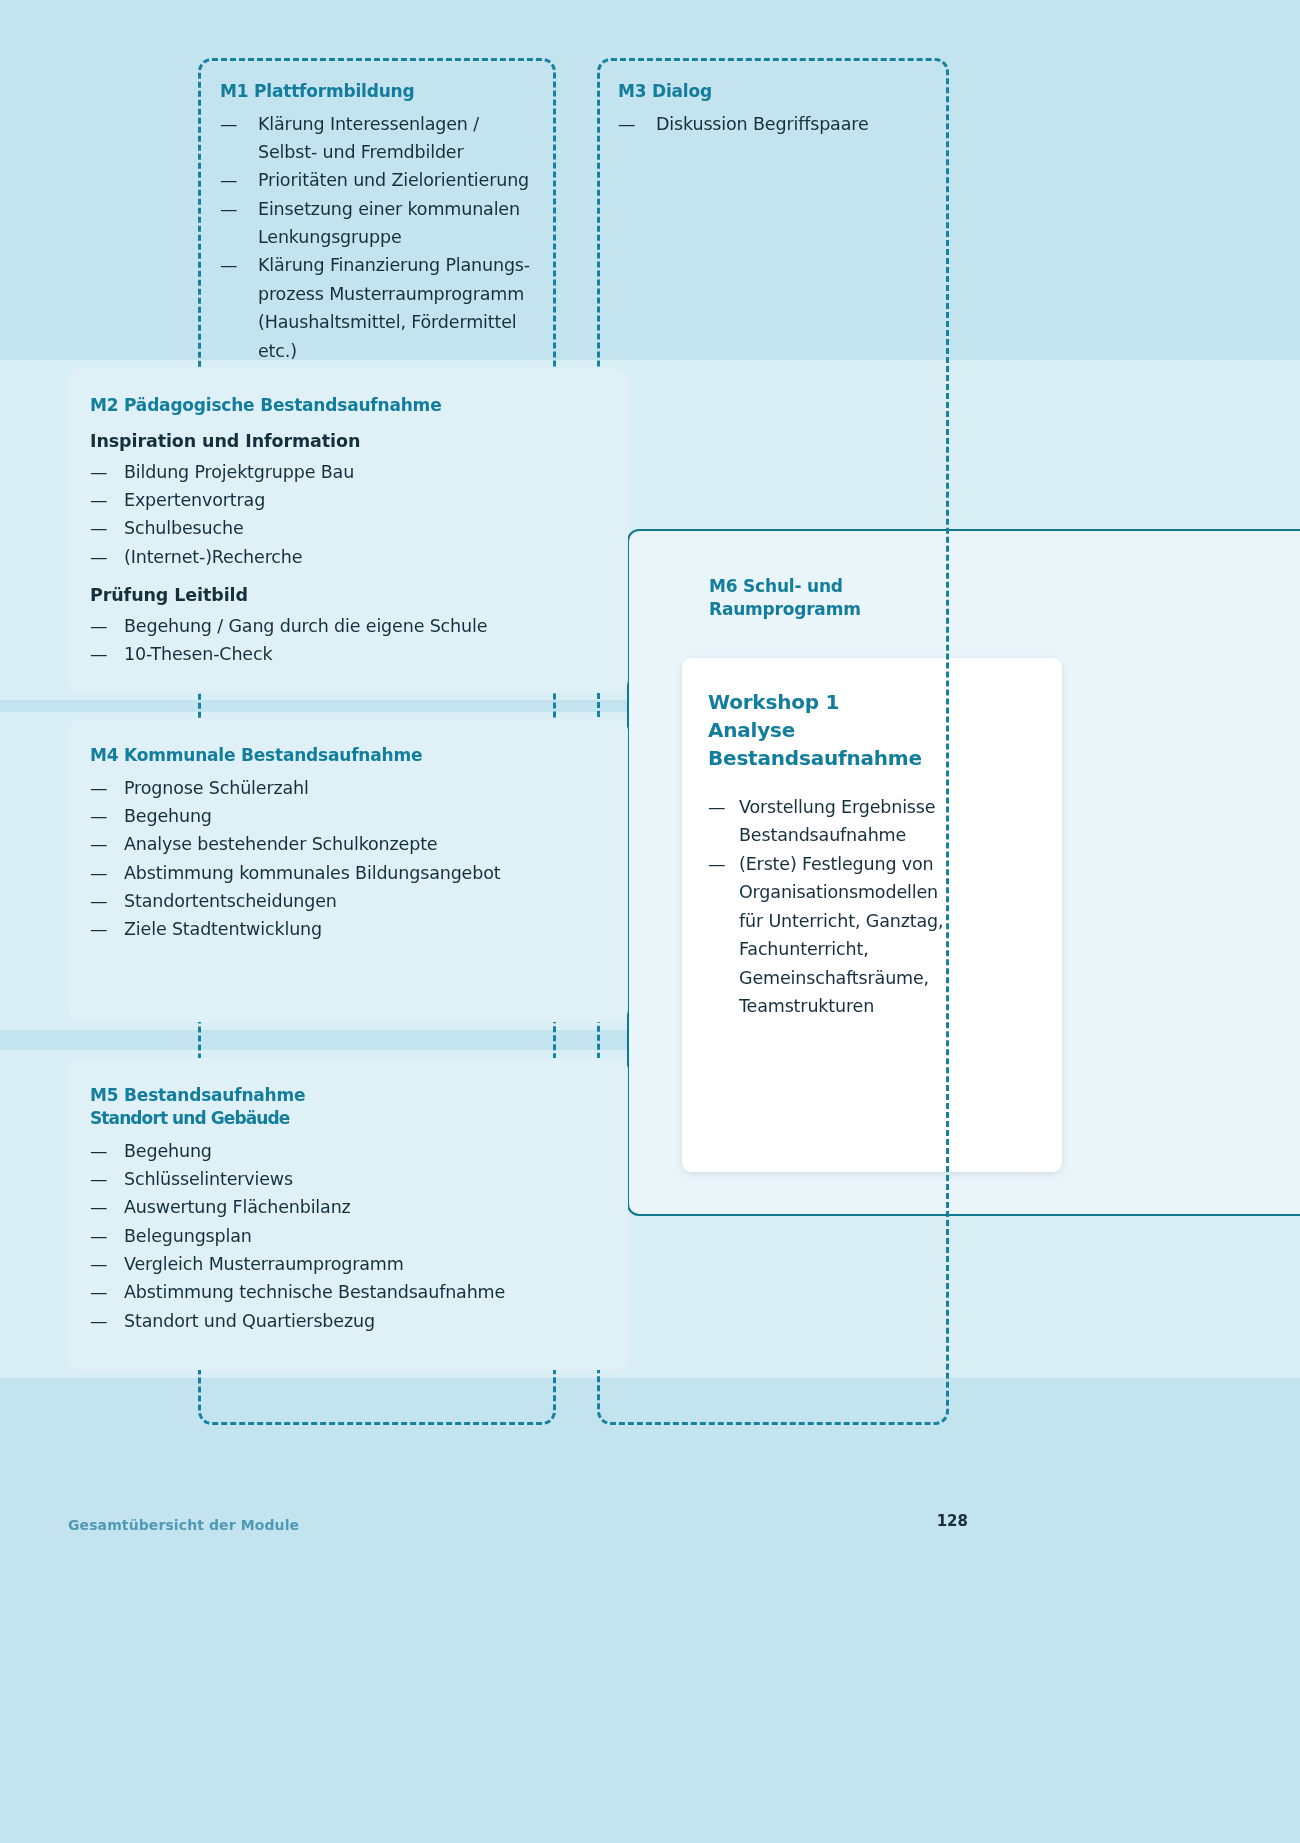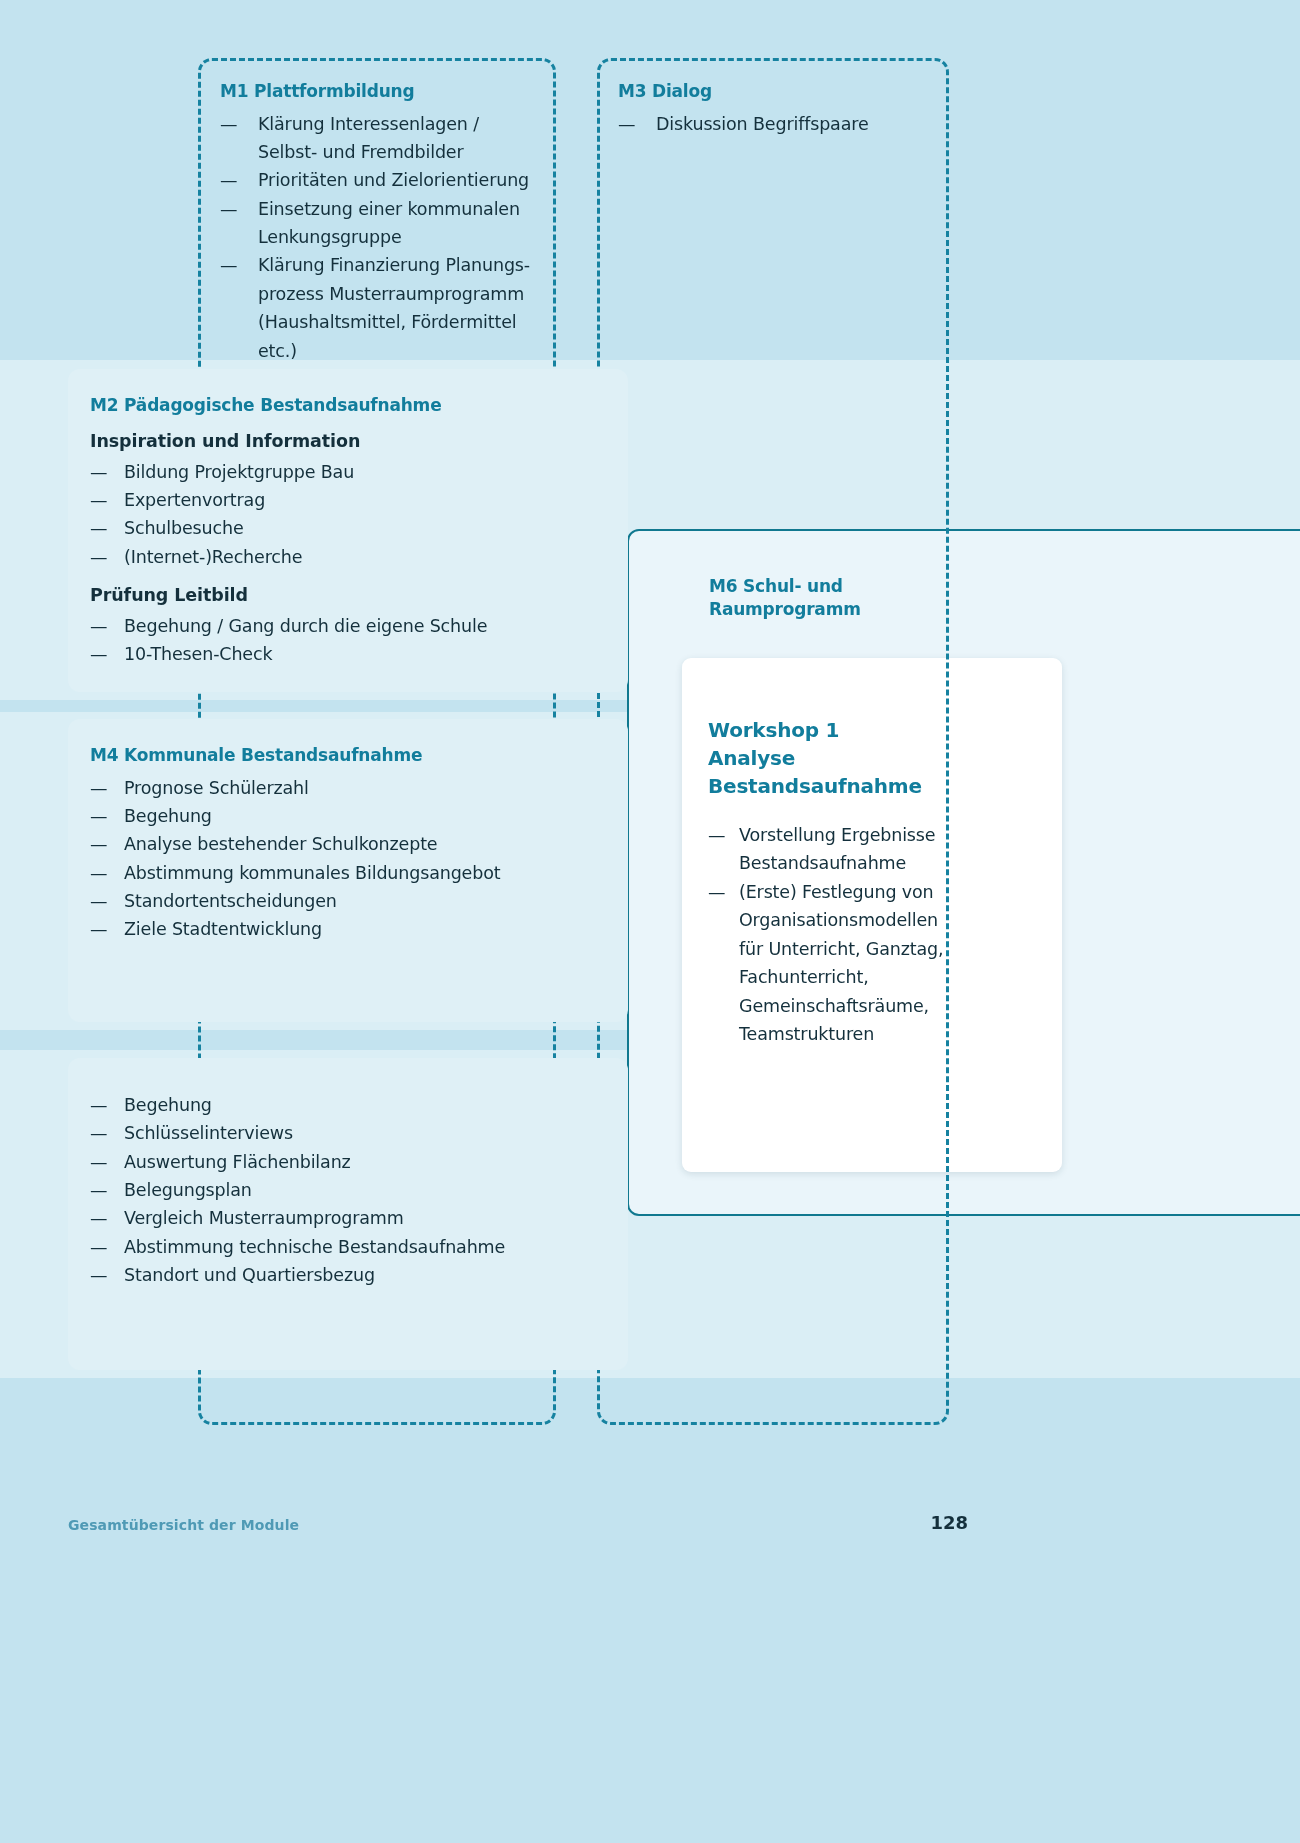--- a/index.html
+++ b/index.html
@@ -130,42 +130,42 @@
     top: 658px;
     width: 380px;
     height: 514px;
     background: #ffffff;
     border-radius: 9px;
     box-shadow: 0 2px 7px rgba(20,60,80,0.13);
   }
   #ws-body {
     position: absolute;
     left: 708px;
-    top: 716px;
+    top: 688px;
     width: 330px;
   }
   #ws-body .mod-title { font-size: 20px; line-height: 1.41; }
   #ws-body ul.dashlist { margin-top: 20px; }
   #ws-body ul.dashlist > li { padding-left: 31px; line-height: 1.63; }
 
   
   #footer-caption {
     position: absolute;
     left: 68px;
     top: 1517px;
     font-size: 14px;
     font-weight: bold;
     color: #4f9ab5;
     letter-spacing: 0.1px;
   }
   #footer-page {
     position: absolute;
     right: 332px;
     top: 1512px;
-    font-size: 18px;
+    font-size: 15px;
     font-weight: bold;
     color: #14303c;
   }
 </style>
 </head>
 <body>
 
 <div id="page">
 
   <div class="band" style="top:360px; height:340px;"></div>
@@ -345,20 +345,24 @@
         <span class="dash">—</span>
         <span class="txt">
           <span class="cont">Ziele Stadtentwicklung</span>
         </span>
       </li>
     </ul>
   </div>
 
   <div id="m5-panel" class="panel"></div>
   <div id="m5-body">
+    <div class="mod-title">
+      <span>M5 Bestandsaufnahme</span>
+      <span class="l2">Standort und Gebäude</span>
+    </div>
     <ul class="dashlist">
       <li>
         <span class="dash">—</span>
         <span class="txt">
           <span class="cont">Begehung</span>
         </span>
       </li>
       <li>
         <span class="dash">—</span>
         <span class="txt">

